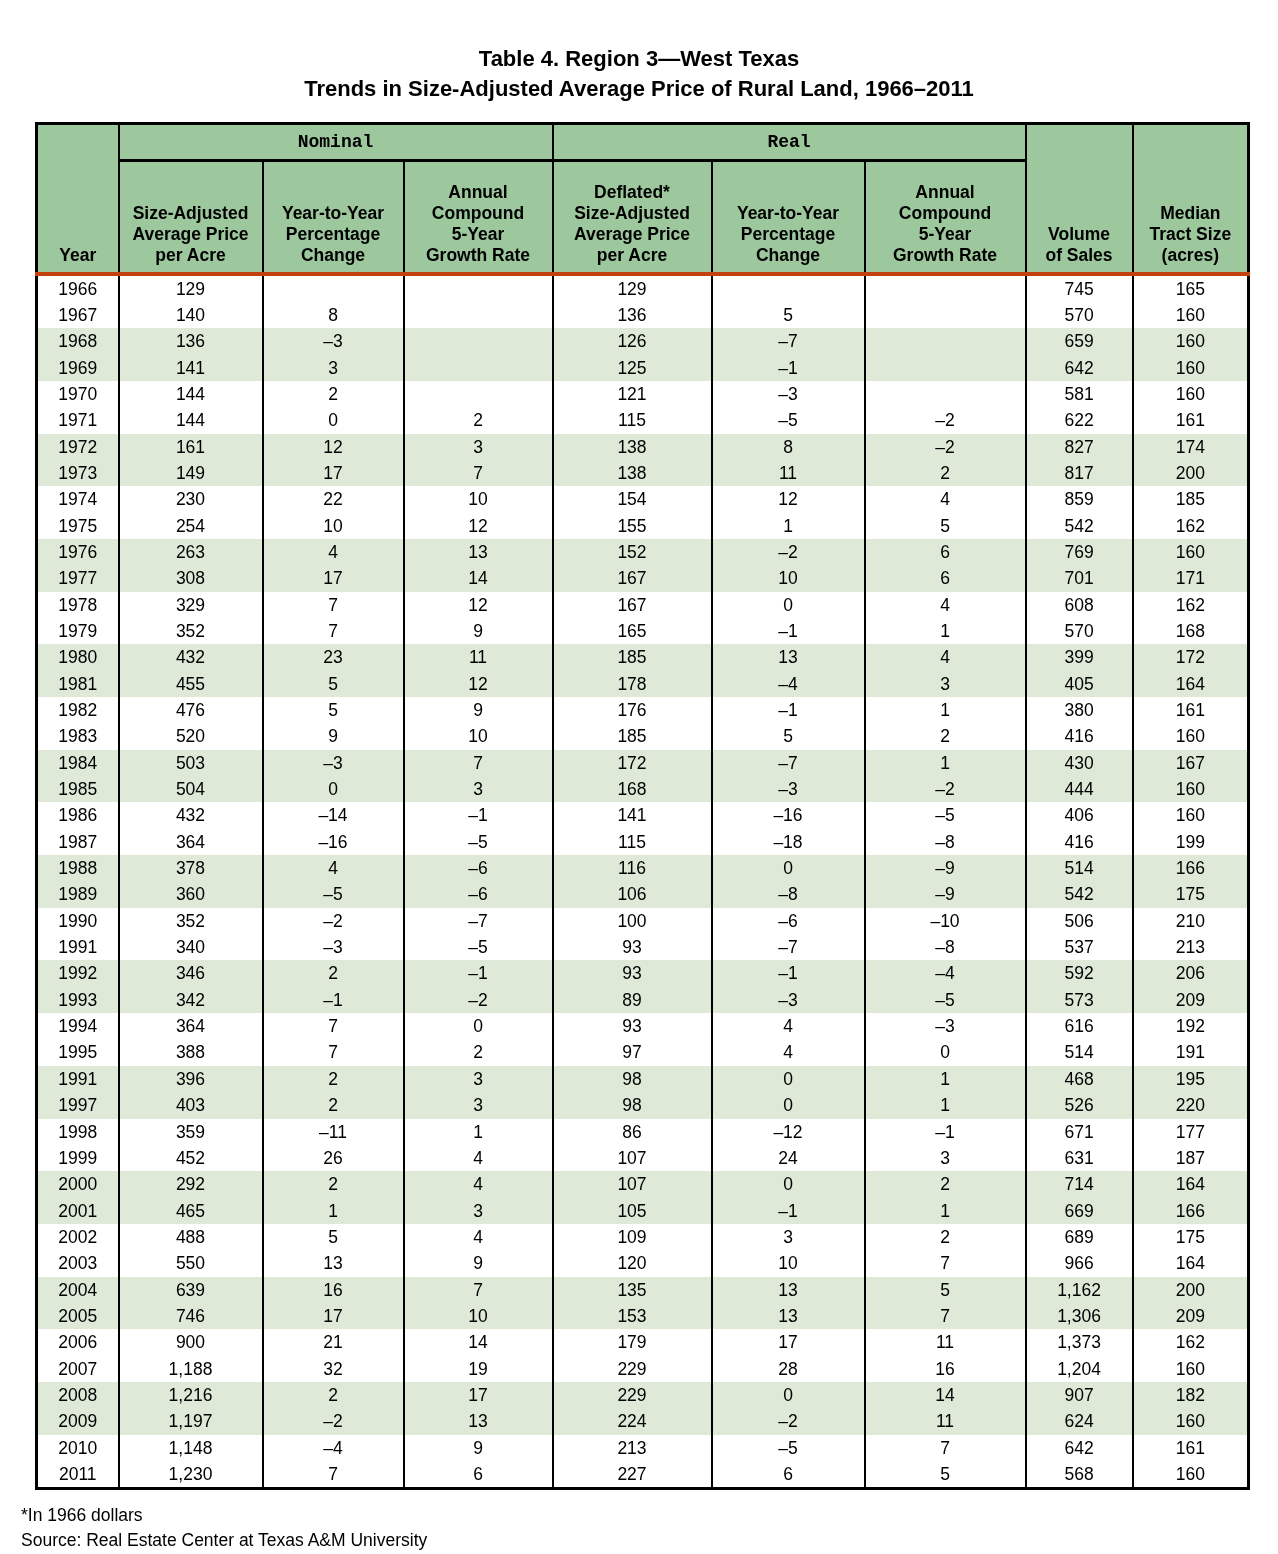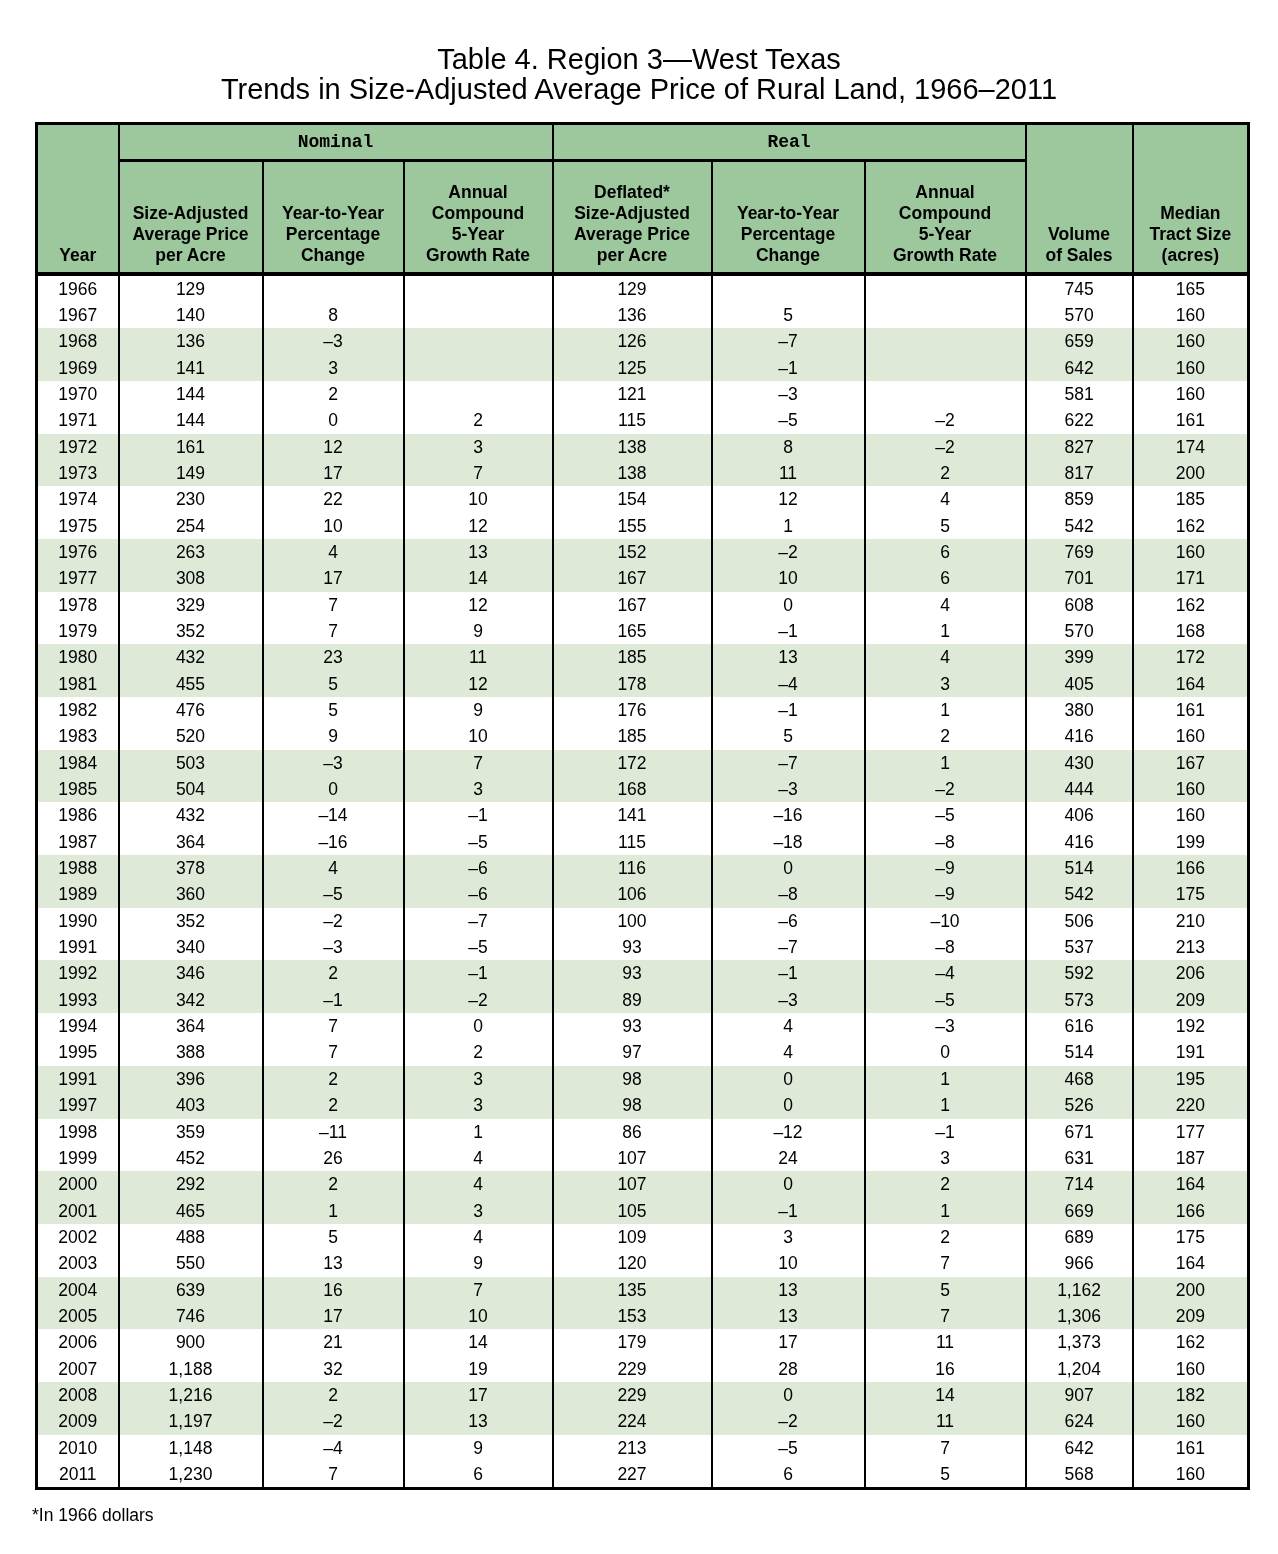--- a/index.html
+++ b/index.html
@@ -3,21 +3,21 @@
 <meta charset="utf-8">
 <style>
   * { box-sizing: border-box; }
   html, body { margin: 0; padding: 0; }
   body {
     width: 1278px; height: 1554px;
     background: #ffffff; color: #000000;
     font-family: "Liberation Sans", sans-serif;
   }
   .title-block { margin-top: 44px; text-align: center; }
-  .title-line { font-weight: normal; font-size: 29px; line-height: 30px; }
+  .title-line { font-weight: bold; font-size: 22px; line-height: 30px; }
   table.data {
     border-collapse: collapse; table-layout: fixed;
     width: 1212px; margin: 18px 0 0 35px;
     border: 3px solid #000;
   }
   th, td {
     border-left: 2px solid #000; border-right: 2px solid #000;
     border-top: 0; border-bottom: 0;
     padding: 0; text-align: center; overflow: hidden;
   }
@@ -25,24 +25,24 @@
     background: #9dc79c;
     font-weight: bold; font-size: 17.5px; line-height: 21px;
     vertical-align: bottom; padding-bottom: 6px;
     white-space: pre-line;
   }
   th.group {
     vertical-align: middle; height: 37px; padding-bottom: 0;
     border-bottom: 3px solid #000; font-size: 18px; font-family: Liberation Mono, monospace;
   }
   tr.subhead { height: 113px; }
-  thead th.hdr-bottom { border-bottom: 4px solid #000000; text-align: center; }
+  thead th.hdr-bottom { border-bottom: 4px solid #c2410c; text-align: center; }
   tbody td { font-size: 17.5px; height: 26.35px; line-height: 26.35px; }
   tbody tr.stripe td { background: #dee9d8; }
-  .footnotes { margin: 13px 0 0 32px; font-size: 17.5px; line-height: 25px; }
+  .footnotes { margin: 13px 0 0 21px; font-size: 17.5px; line-height: 25px; }
 </style>
 </head>
 <body>
 
 <div>
   <div class="title-block">
     <div class="title-line">Table 4. Region 3—West Texas</div>
     <div class="title-line">Trends in Size-Adjusted Average Price of Rural Land, 1966–2011</div>
   </div>
 
@@ -598,14 +598,15 @@
           <td>6</td>
           <td>5</td>
           <td>568</td>
           <td>160</td>
         </tr>
       </tbody>
   </table>
 
   <div class="footnotes">
     <div>*In 1966 dollars</div>
+    <div>Source: Real Estate Center at Texas A&amp;M University</div>
   </div>
 </div>
 
 </body></html>

